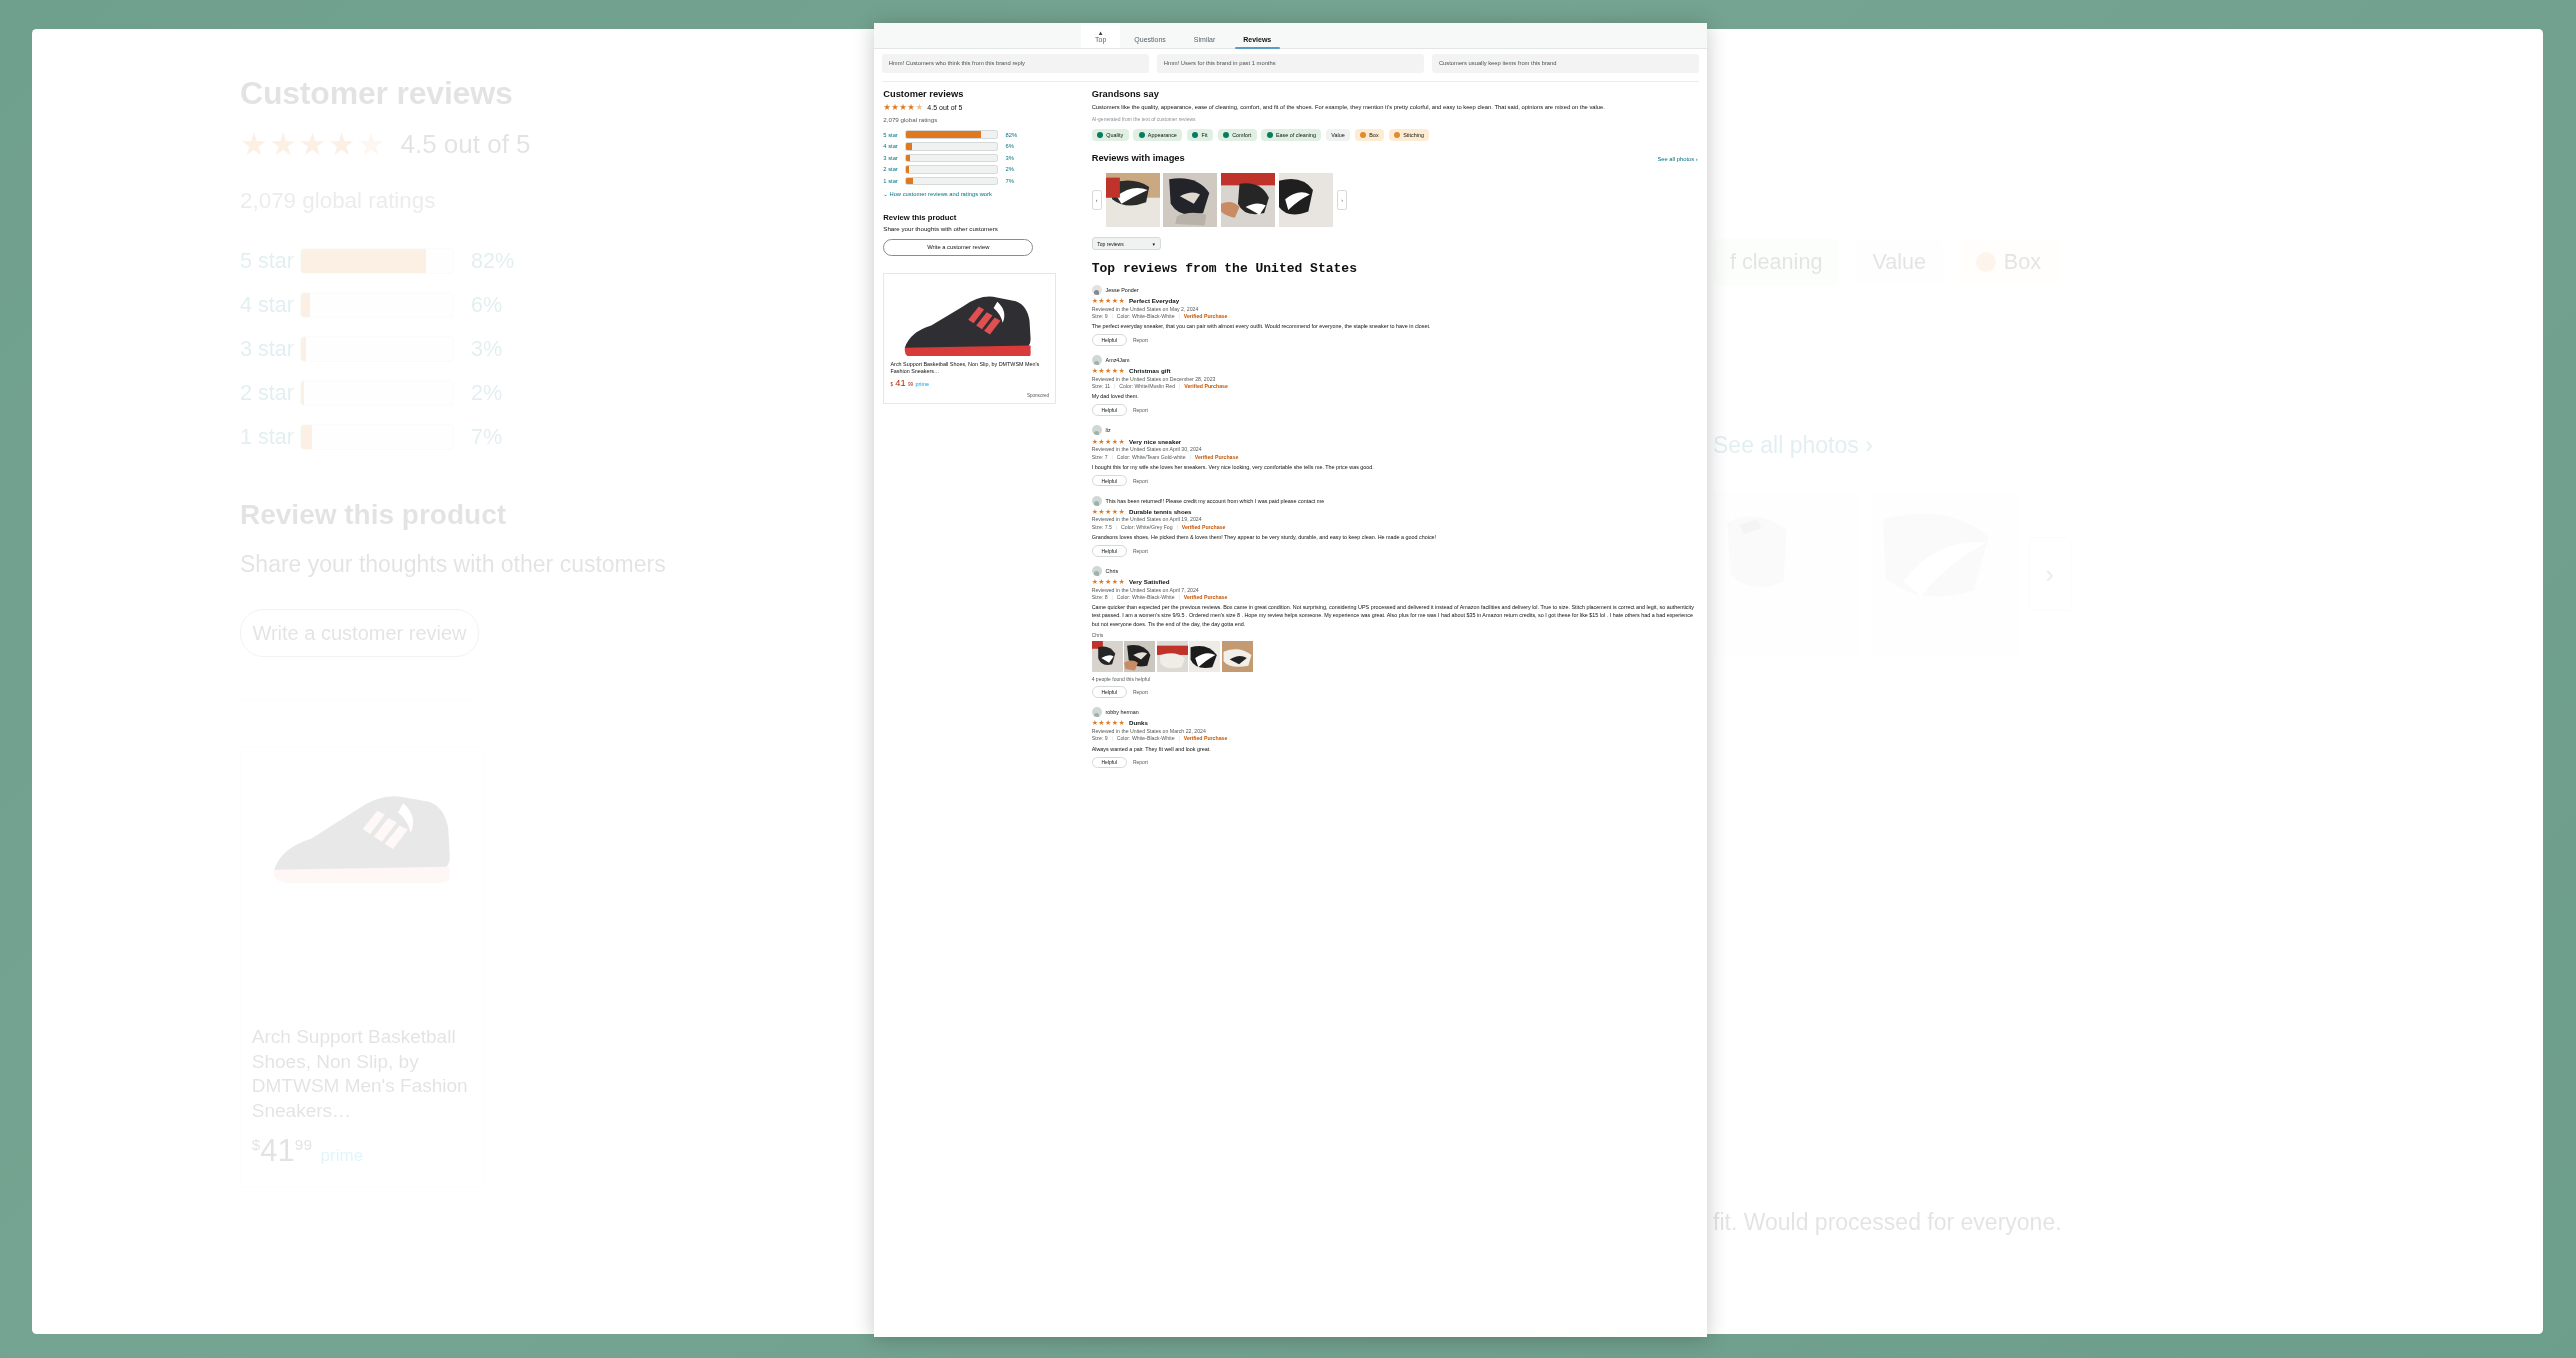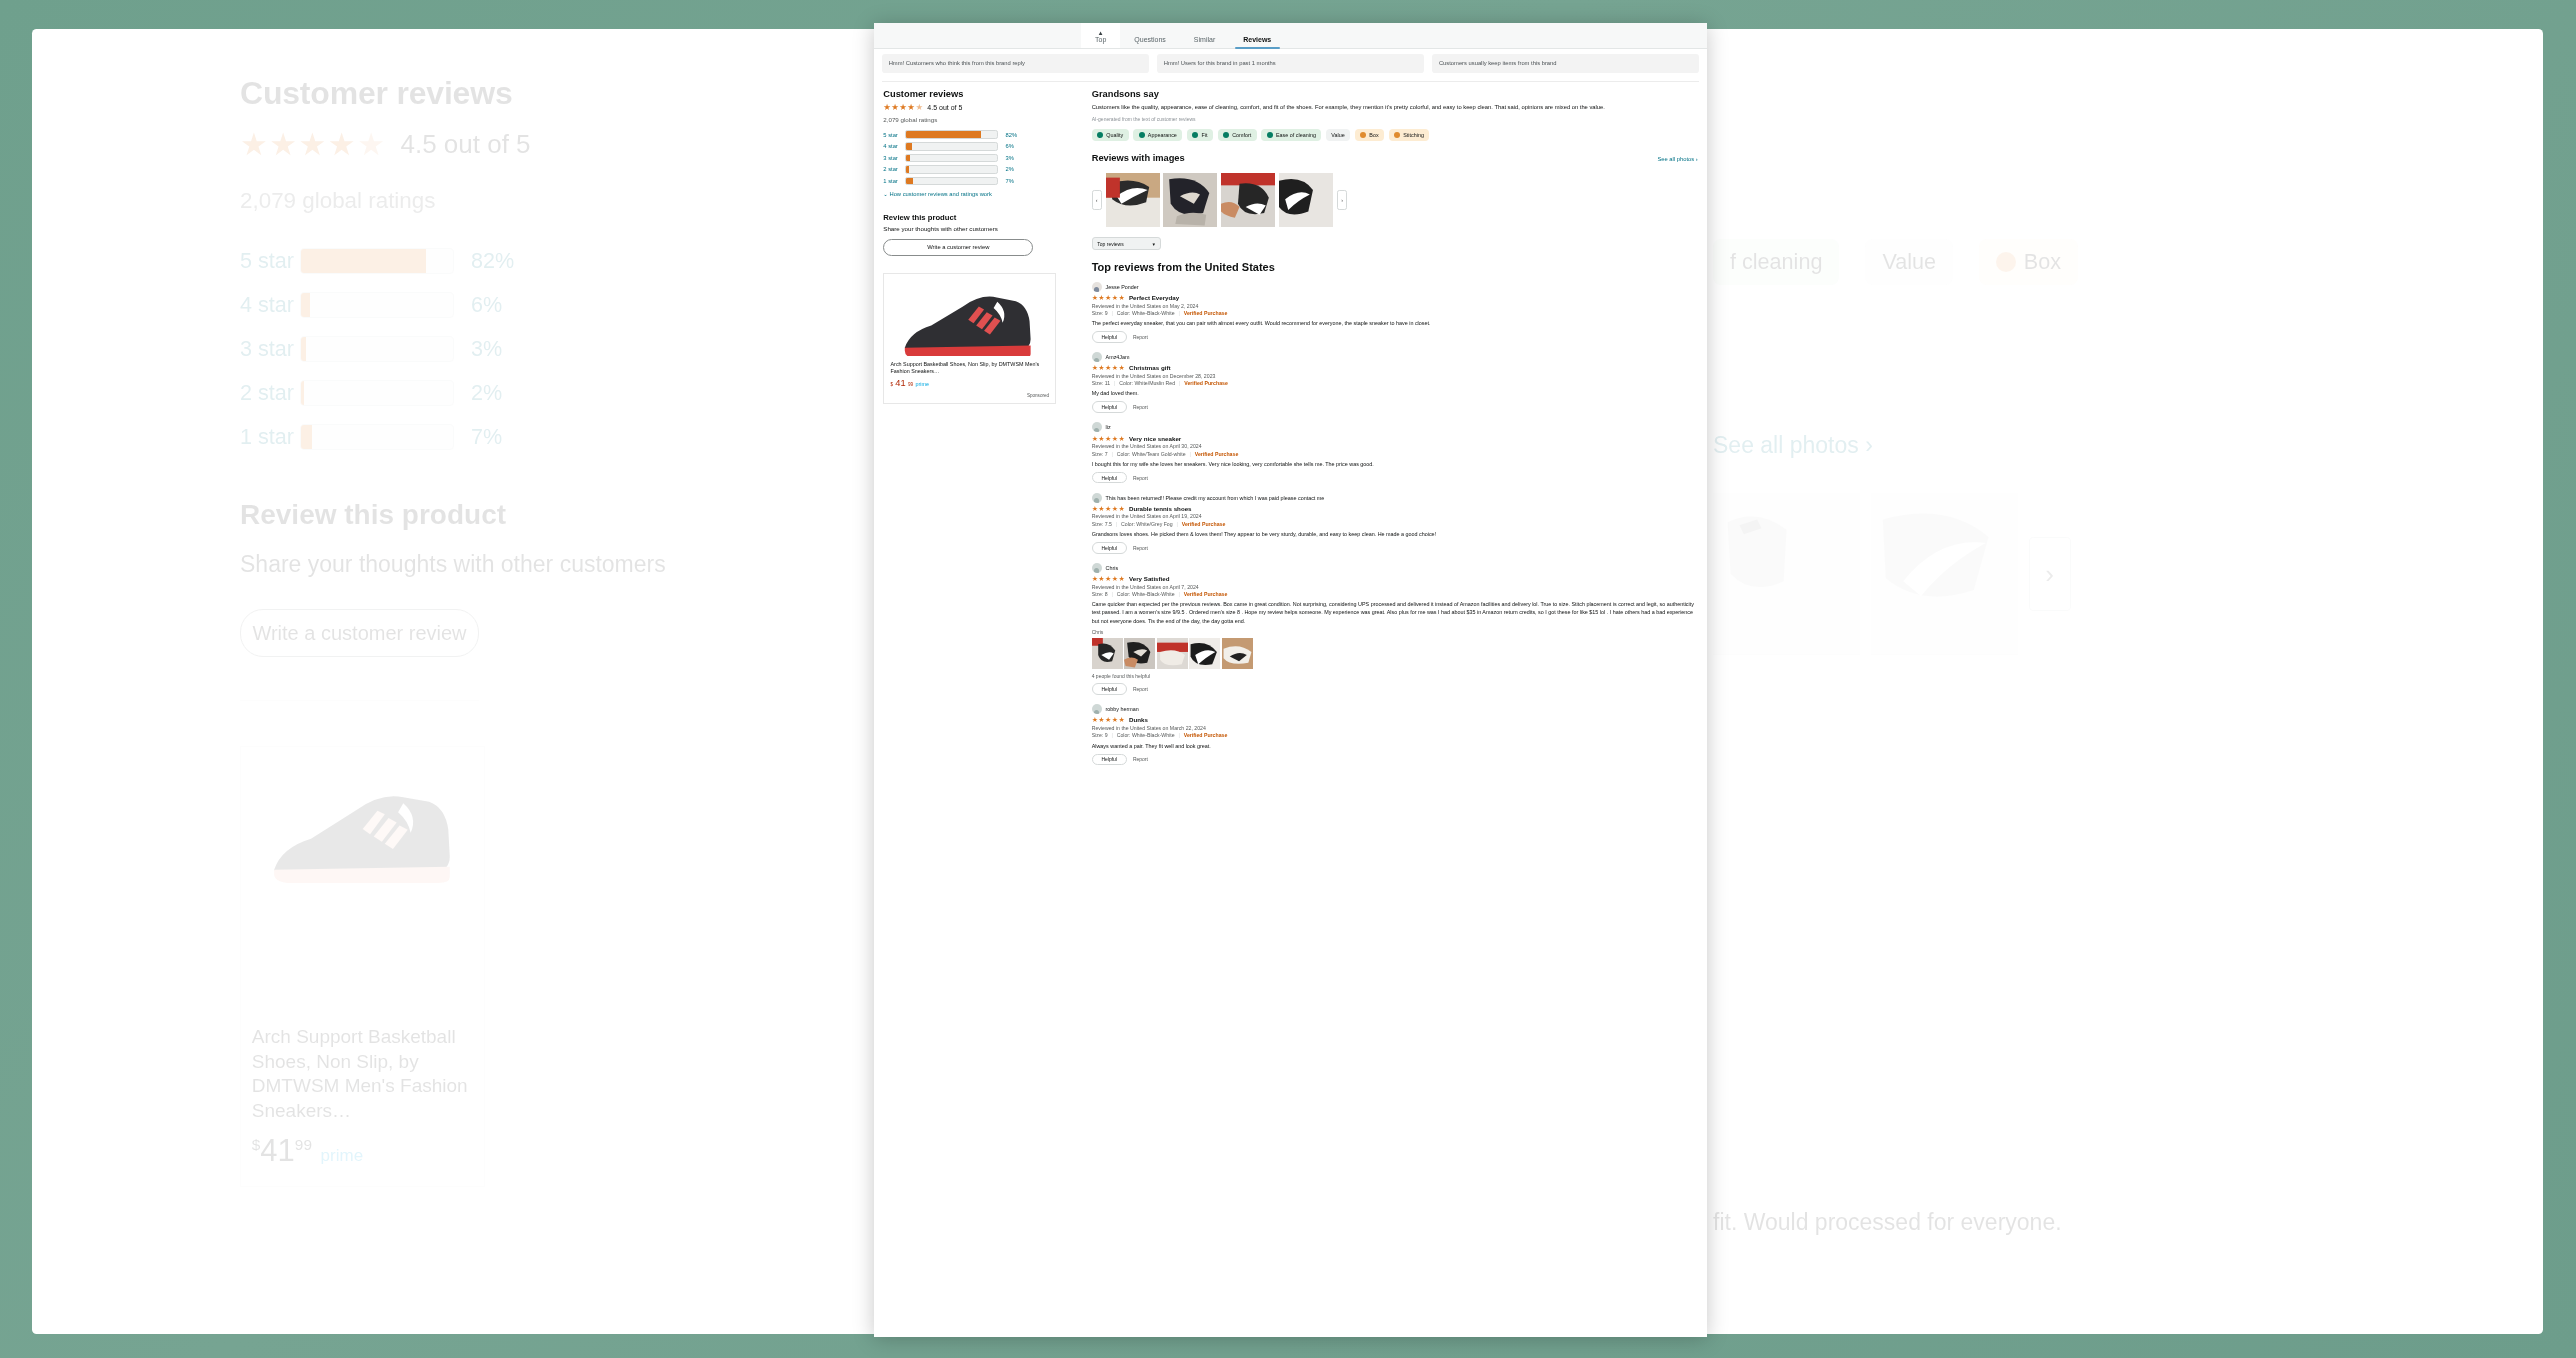--- a/index.html
+++ b/index.html
@@ -71,21 +71,21 @@
     width: 100%; height: 255px; position: relative; overflow: hidden;
   }
   .bg-card-title { font-size: 19px; color: #0f1111; line-height: 1.3; margin-top: 10.8px; }
   .bg-card-price { font-size: 31px; color: #0f1111; margin-top: 9.3px; }
   .bg-card-price sup { font-size: 15.4px; }
   .bg-prime { color:#00a8e1; font-size: 17px; }
 
   
   .bg-right { position: absolute; left: 1681px; top: 147px; width: 810px; }
   .bg-r-text { font-size: 23px; color: #0f1111; line-height: 1.55; }
-  .bg-chips { display: flex; gap: 26px; margin-top: 63px; align-items: center; }
+  .bg-chips { display: flex; gap: 16px; margin-top: 63px; align-items: center; }
   .bg-chip {
     padding: 10px 17px; border-radius: 7.7px; font-size: 21.6px; color: #0f1111;
     background: #f0f2f2; white-space: nowrap;
   }
   .bg-chip.green { background: #e3f0e6; }
   .bg-chip.orange { background: #fdf0e0; display:flex; align-items:center; gap:7.7px; }
   .bg-dot-o { width: 20px; height: 20px; border-radius: 50%; background: #e8a05c; display:inline-block;}
   .bg-seeall { font-size: 23px; color: #007185; margin-top: 147px; text-align:left; }
   .bg-photos { display: flex; gap: 10.8px; margin-top: 34px; align-items: center; }
   .bg-photo { width: 147px; height: 162px; background: #ddd; overflow:hidden; position:relative;}
@@ -202,21 +202,21 @@
     display:flex;align-items:center;justify-content:center;font-size:5.4px;color:#555;flex:0 0 auto;
   }
   .ov-thumb { width:54px;height:54px;overflow:hidden;position:relative;flex:0 0 auto;background:#cfcfcf;}
 
   .ov-select {
     margin-top:10.8px; width:69px;height:12.3px;border:0.8px solid #d5d9d9;border-radius:3.1px;
     background:#f0f2f2; display:flex;align-items:center;justify-content:space-between;
     padding:0 4.6px; font-size:5px; color:#0f1111;
   }
 
-  .ov-h5 { font-size:11px; font-weight:700; margin-top:10.8px; }
+  .ov-h5 { font-size:13px; font-weight:700; margin-top:10.8px;font-family:Liberation Mono, monospace; }
 
   .ov-review { margin-top:9.3px; }
   .ov-rev-user { display:flex; align-items:center; gap:3.9px; }
   .ov-avatar {
     width:10px;height:10px;border-radius:50%;background:#cfd8d6;flex:0 0 auto;
     display:flex;align-items:flex-end;justify-content:center;overflow:hidden;
   }
   .ov-avatar::after{content:'';width:5.4px;height:4.6px;border-radius:3.1px 3.1px 0 0;background:#9fb0ad;}
   .ov-avatar.photo { background:#e6e2de; }
   .ov-avatar.photo::after{ background:#7e8a9c; }

